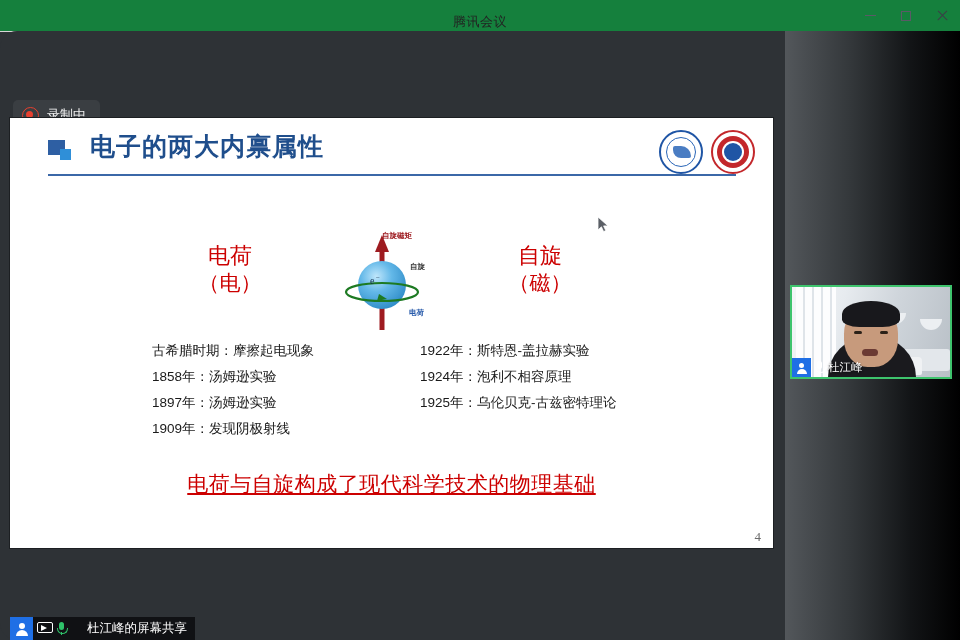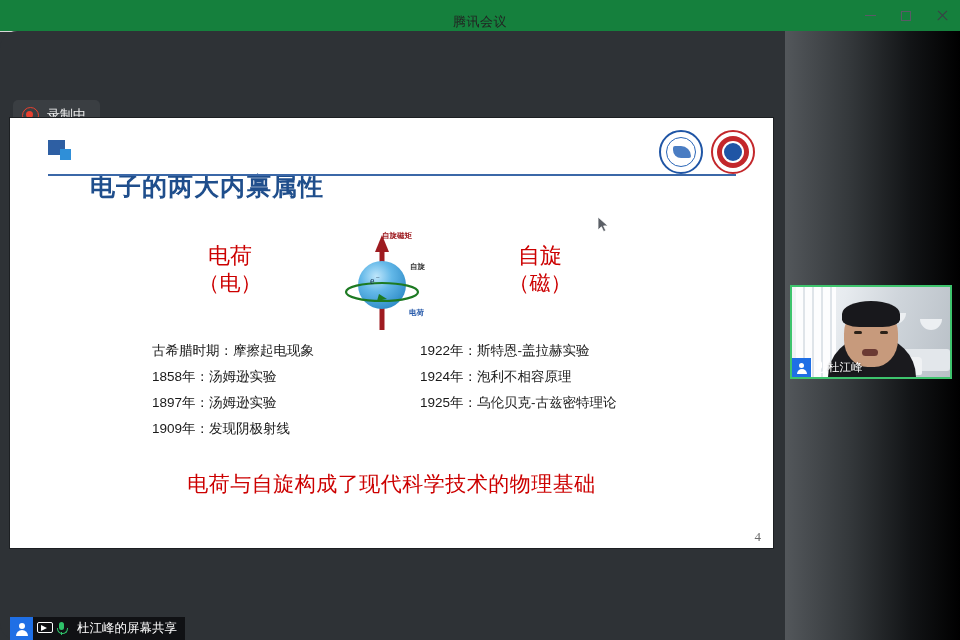--- a/index.html
+++ b/index.html
@@ -157,21 +157,20 @@
     width: 11px; height: 11px;
     background: #2f8fd8;
   }
   .slide-title {
     position: absolute;
     left: 80px; top: 12px;
     font-size: 25px;
     font-weight: bold;
     color: #1f4e8c;
     letter-spacing: 1px;
-    margin-top: 40px;
   }
   .logos {
     position: absolute;
     right: 18px; top: 12px;
     display: flex;
     gap: 8px;
   }
   .logo {
     width: 44px; height: 44px;
     border-radius: 50%;
@@ -267,20 +266,21 @@
   .list div { white-space: nowrap; }
 
   .conclusion {
     position: absolute;
     left: 0; top: 352px;
     width: 763px;
     text-align: center;
     font-size: 21px;
     color: #cc0000;
     letter-spacing: 0.5px;
+    text-decoration: underline;
   }
   .slide-number {
     position: absolute;
     right: 12px; bottom: 3px;
     font-family: "Liberation Serif", serif;
     font-size: 13px;
     color: #6b6b6b;
   }
 
   
@@ -502,21 +502,21 @@
     left: 4px; top: 3px;
     width: 0; height: 0;
     border-left: 6px solid #ffffff;
     border-top: 3.5px solid transparent;
     border-bottom: 3.5px solid transparent;
   }
   .share-bar .mic-icon { margin-left: 3px; }
   .share-text {
     font-size: 12.5px;
     color: #ffffff;
-    margin-left: 10px;
+    margin-left: 20px;
     padding-right: 8px;
     white-space: nowrap;
   }
 </style>
 </head>
 <body>
 
 <div class="app-window">
 
   <div class="titlebar">

